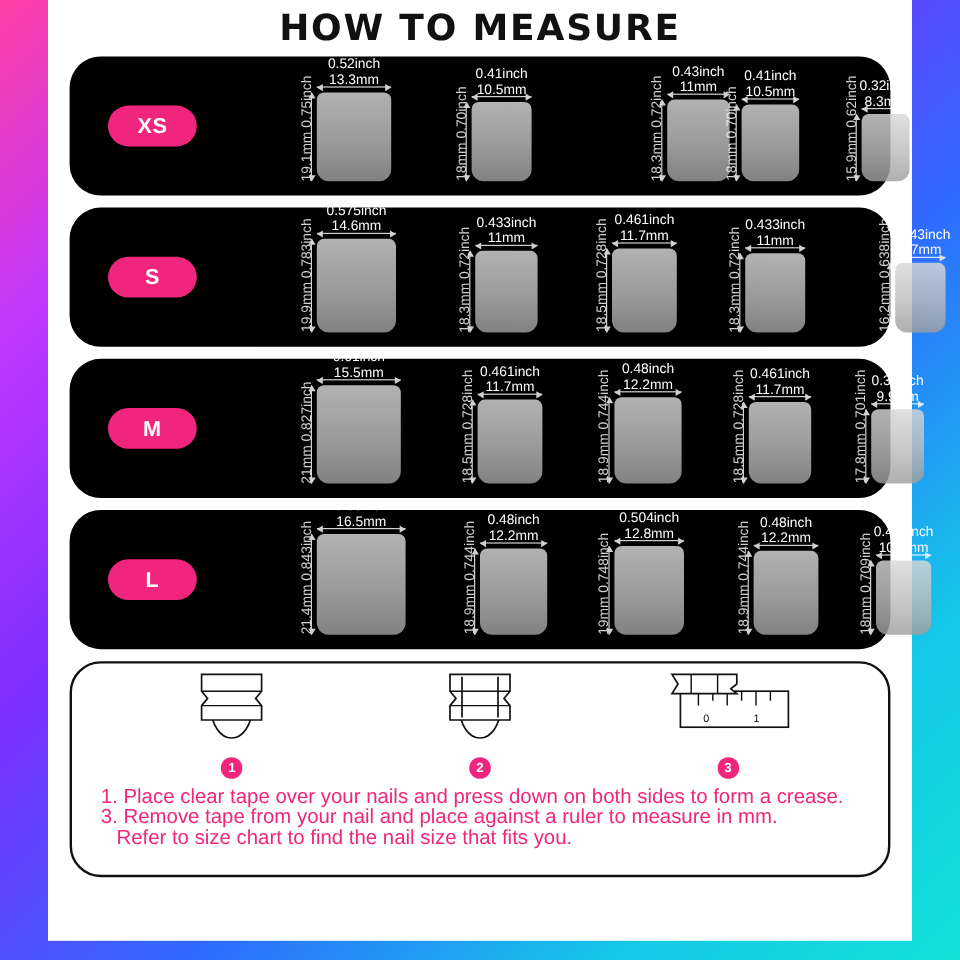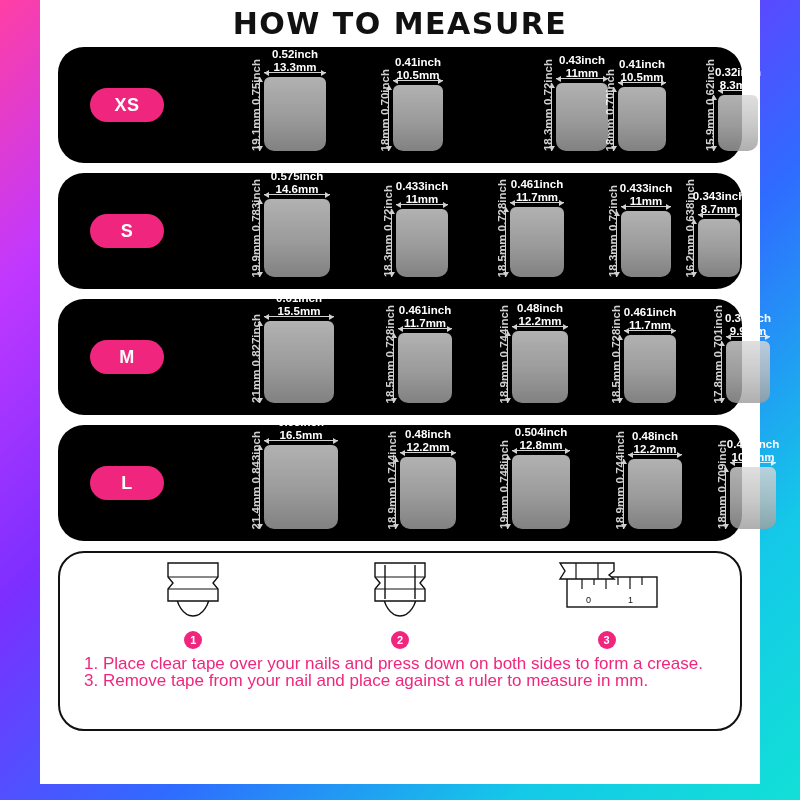--- a/index.html
+++ b/index.html
@@ -36,21 +36,21 @@
     width:74px;height:34px;
     background:#f0267e;
     border-radius:17px;
     color:#fff;
     font-weight:bold;
     font-size:18px;
     display:flex;align-items:center;justify-content:center;
     letter-spacing:0.5px;
   }
   .nails{
-    position:absolute;left:120px;right:8px;top:0;bottom:0;font-weight:bold;
+    position:absolute;left:120px;right:8px;top:0;bottom:0;
   }
   .nail-group{
     position:absolute;
     bottom:12px;
   }
   .nail{
     position:relative;
     margin:0 auto;
     background:linear-gradient(180deg,#d9d9d9 0%,#bdbdbd 55%,#9e9e9e 100%);
     opacity:0.82;
@@ -293,21 +293,21 @@
           <div class="top-arrow">
               <div class="arrow-h"></div>
             </div>
           <div class="side-arrow">
               <div class="arrow-v"></div>
             </div>
           <div class="side-label"><span>18.3mm</span> <span>0.72inch</span></div>
         </div>
       </div>
 
-      <div class="nail-group" style="left:520px;">
+      <div class="nail-group" style="left:568px;">
         <div class="top-label">
           <span>0.343inch</span><br><span>8.7mm</span>
         </div>
         <div class="nail" style="width:42px;height:58px;">
           <div class="top-arrow">
               <div class="arrow-h"></div>
             </div>
           <div class="side-arrow">
               <div class="arrow-v"></div>
             </div>
@@ -523,16 +523,17 @@
           <line x1="56" y1="8" x2="56" y2="24" stroke="#111" stroke-width="1.2"></line>
         </svg>
         <div class="step-num">3</div>
       </div>
 
     </div>
 
     <div class="texts">
       <div>1. Place clear tape over your nails and press down on both sides to form a crease.</div>
       <div>3. Remove tape from your nail and place against a ruler to measure in mm.</div>
+      <div class="indent">Refer to size chart to find the nail size that fits you.</div>
     </div>
   </div>
 
 </div>
 
 </body></html>

